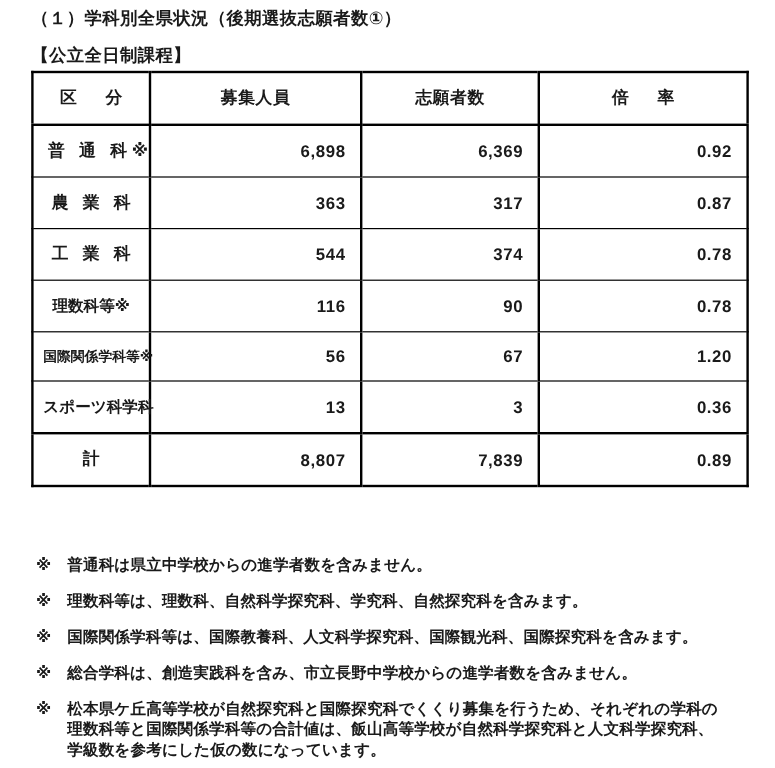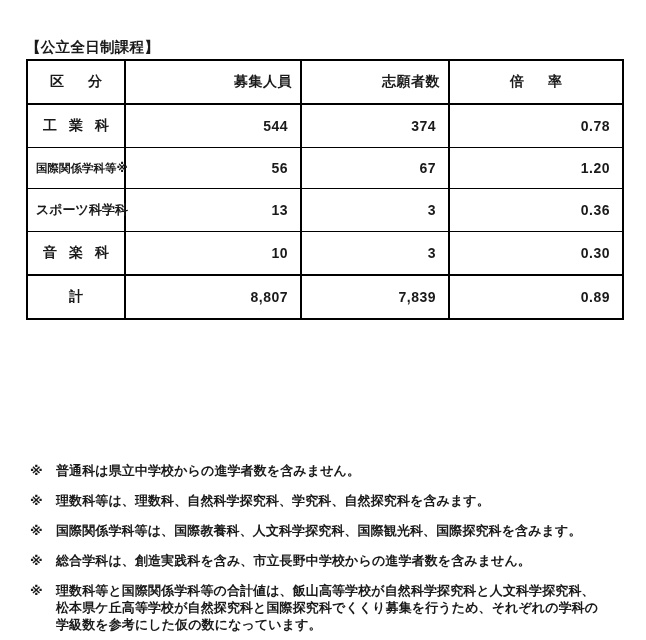--- a/index.html
+++ b/index.html
@@ -76,21 +76,20 @@
   }
   table.stats thead th {
     text-align: center;
     letter-spacing: 5px;
     text-indent: 5px;
     border-bottom: 2px solid #000;
   }
   table.stats thead th.plain {
     letter-spacing: 0.5px;
     text-indent: 0;
-    text-align: right;
   }
   table.stats td.label {
     text-align: center;
     letter-spacing: 4px;
     text-indent: 4px;
     white-space: nowrap;
   }
   table.stats td.label.tight {
     letter-spacing: 0;
     text-indent: 0;
@@ -153,20 +152,21 @@
     display: block;
     white-space: nowrap;
   }
   .note.multiline { margin-bottom: 0; }
 </style>
 </head>
 <body>
 
 <div class="page">
 
+  <div class="doc-title">（１）学科別全県状況（後期選抜志願者数①）</div>
 
   <div class="doc-subtitle">【公立全日制課程】</div>
 
   <div class="table-wrap">
     <table class="stats">
       <colgroup>
         <col class="c-div">
           <col class="c-quota">
           <col class="c-appl">
           <col class="c-ratio">
@@ -174,42 +174,54 @@
       <thead>
         <tr>
           <th>区　分</th>
           <th class="plain">募集人員</th>
           <th class="plain">志願者数</th>
           <th>倍　率</th>
         </tr>
       </thead>
       <tbody>
         <tr>
+          <td class="label">普 通 科※</td>
+          <td class="num">6,898</td>
+          <td class="num">6,369</td>
+          <td class="num">0.92</td>
+        </tr>
+        <tr>
+          <td class="label">農 業 科</td>
+          <td class="num">363</td>
+          <td class="num">317</td>
+          <td class="num">0.87</td>
+        </tr>
+        <tr>
           <td class="label">工 業 科</td>
           <td class="num">544</td>
           <td class="num">374</td>
           <td class="num">0.78</td>
         </tr>
         <tr>
+          <td class="label tight2">理数科等※</td>
+          <td class="num">116</td>
+          <td class="num">90</td>
+          <td class="num">0.78</td>
+        </tr>
+        <tr>
           <td class="label tight">国際関係学科等※</td>
           <td class="num">56</td>
           <td class="num">67</td>
           <td class="num">1.20</td>
         </tr>
         <tr>
           <td class="label tight2">スポーツ科学科</td>
           <td class="num">13</td>
           <td class="num">3</td>
           <td class="num">0.36</td>
-        </tr>
-        <tr>
-          <td class="label">音 楽 科</td>
-          <td class="num">10</td>
-          <td class="num">3</td>
-          <td class="num">0.30</td>
         </tr>
         <tr class="total">
           <td class="label">計</td>
           <td class="num">8,807</td>
           <td class="num">7,839</td>
           <td class="num">0.89</td>
         </tr>
       </tbody>
     </table>
   </div>
@@ -240,21 +252,21 @@
     <div class="note">
       <span class="mark">※</span>
       <span class="body">
         <span class="ln">総合学科は、創造実践科を含み、市立長野中学校からの進学者数を含みません。</span>
       </span>
     </div>
 
     <div class="note multiline">
       <span class="mark">※</span>
       <span class="body">
+        <span class="ln">松本県ケ丘高等学校が自然探究科と国際探究科でくくり募集を行うため、それぞれの学科の</span>
         <span class="ln">理数科等と国際関係学科等の合計値は、飯山高等学校が自然科学探究科と人文科学探究科、</span>
-        <span class="ln">松本県ケ丘高等学校が自然探究科と国際探究科でくくり募集を行うため、それぞれの学科の</span>
         <span class="ln">学級数を参考にした仮の数になっています。</span>
       </span>
     </div>
 
   </div>
 
 </div>
 
 </body></html>

